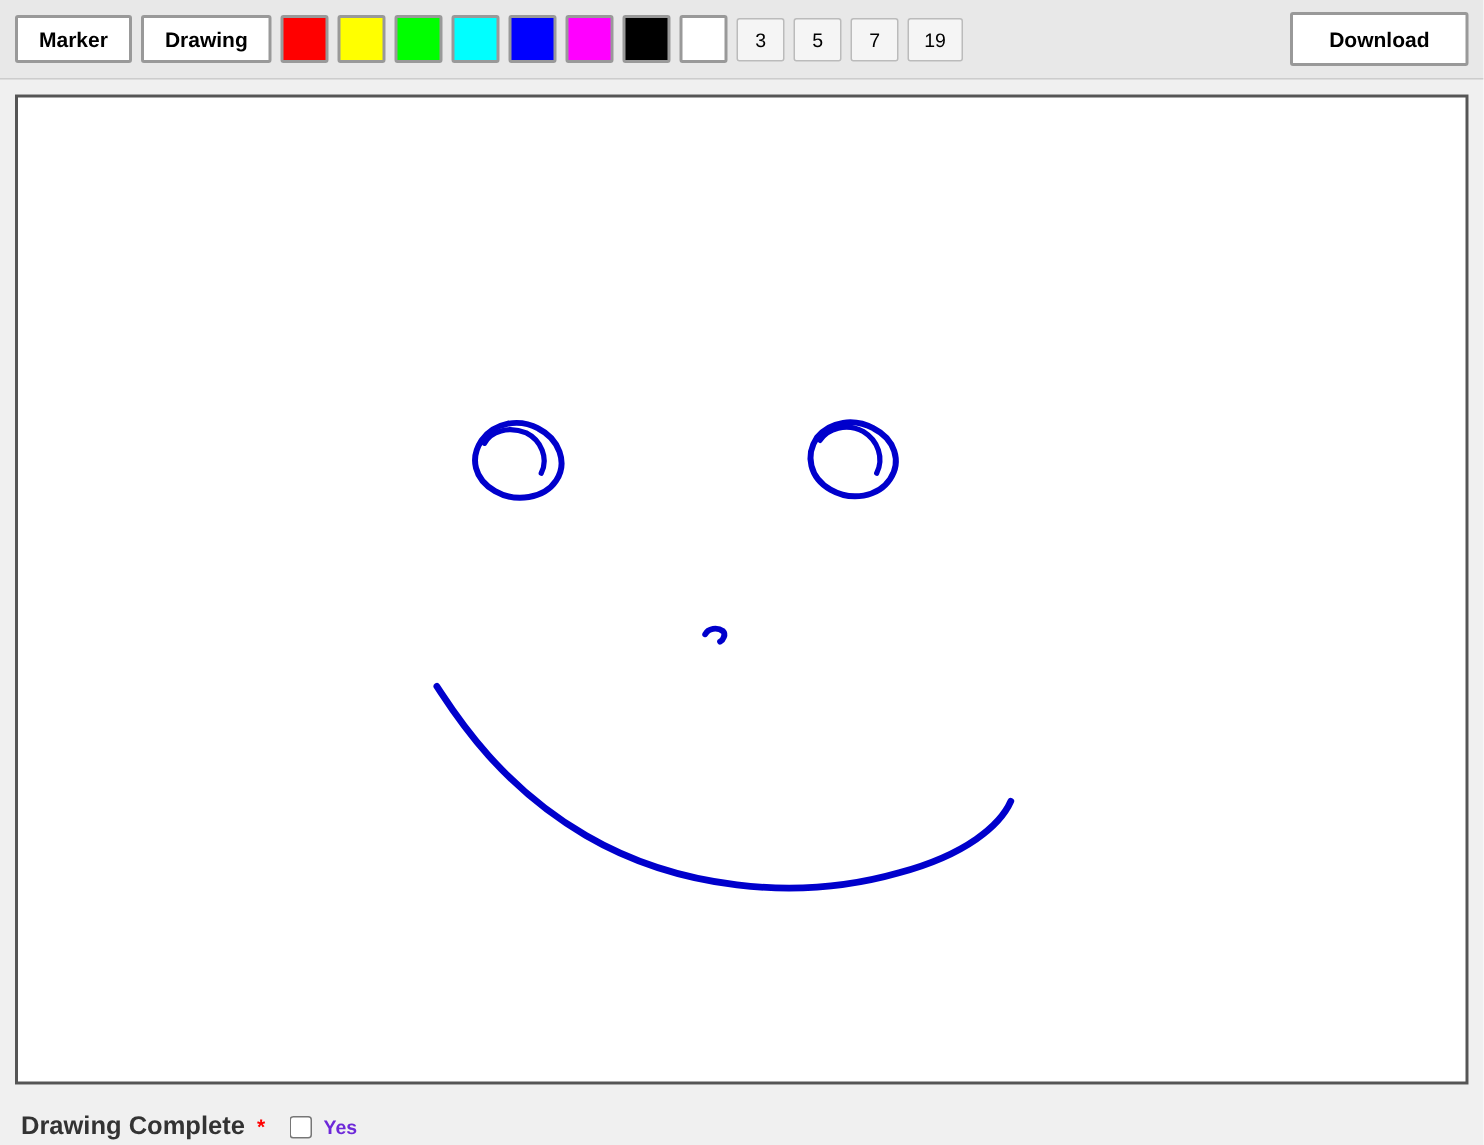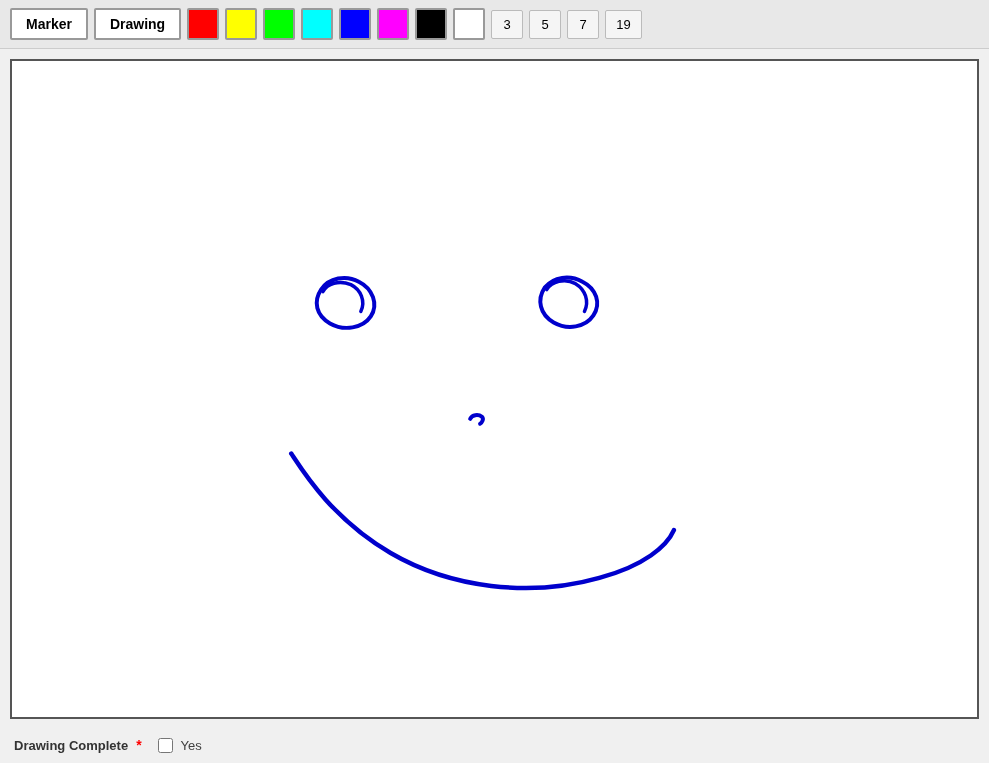--- a/index.html
+++ b/index.html
@@ -69,39 +69,40 @@
       width: 100%;
       height: 100%;
     }
     .footer {
       display: flex;
       align-items: center;
       padding: 8px 14px;
       gap: 8px;
     }
     .footer-label {
-      font-size: 13px;
+      font-size: 17px;
       font-weight: bold;
       color: #333;
       text-align: center;
     }
     .footer-asterisk {
       color: red;
       font-size: 14px;
       font-weight: bold;
     }
     .footer-checkbox {
       width: 15px;
       height: 15px;
       cursor: pointer;
       margin-left: 8px;
     }
     .footer-yes {
       font-size: 13px;
-      color: #404040;
+      color: #6d28d9;
+      font-weight: bold;
     }
   </style>
 </head>
 <body>
 
 <div class="toolbar">
   <button class="tool-btn">Marker</button>
   <button class="tool-btn">Drawing</button>
 
   <div class="color-swatch" style="background:#ff0000;"></div>
@@ -112,20 +113,21 @@
   <div class="color-swatch" style="background:#ff00ff;"></div>
   <div class="color-swatch" style="background:#000000;"></div>
   <div class="color-swatch" style="background:#ffffff; border: 2px solid #999;"></div>
 
   <button class="size-btn">3</button>
   <button class="size-btn">5</button>
   <button class="size-btn">7</button>
   <button class="size-btn">19</button>
 
   <div class="spacer"></div>
+  <button class="download-btn">Download</button>
 </div>
 
 <div class="canvas-container">
   <svg class="drawing-svg" viewBox="0 0 969 660" xmlns="http://www.w3.org/2000/svg">
 
     <path d="M310,230 C318,218 335,215 348,222 C362,229 368,245 360,257 C352,269 333,272 319,264 C305,256 302,242 310,230 Z" fill="none" stroke="#0000cc" stroke-width="4" stroke-linecap="round" stroke-linejoin="round"></path>
     <path d="M312,232 C316,224 328,220 340,225 C350,230 355,242 350,252" fill="none" stroke="#0000cc" stroke-width="3.5" stroke-linecap="round"></path>
 
     <path d="M535,228 C544,217 560,215 573,222 C587,229 592,244 584,256 C576,268 558,271 544,263 C530,255 527,240 535,228 Z" fill="none" stroke="#0000cc" stroke-width="4" stroke-linecap="round" stroke-linejoin="round"></path>
     <path d="M537,230 C542,222 555,218 566,224 C576,230 580,242 575,252" fill="none" stroke="#0000cc" stroke-width="3.5" stroke-linecap="round"></path>

